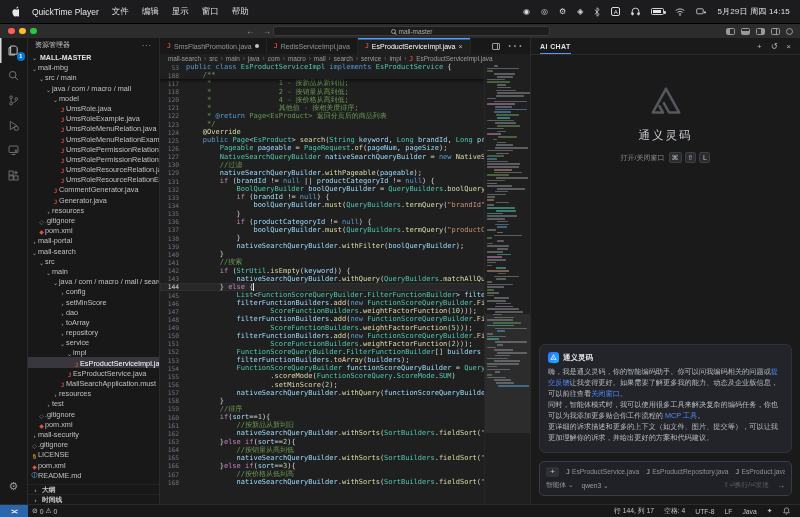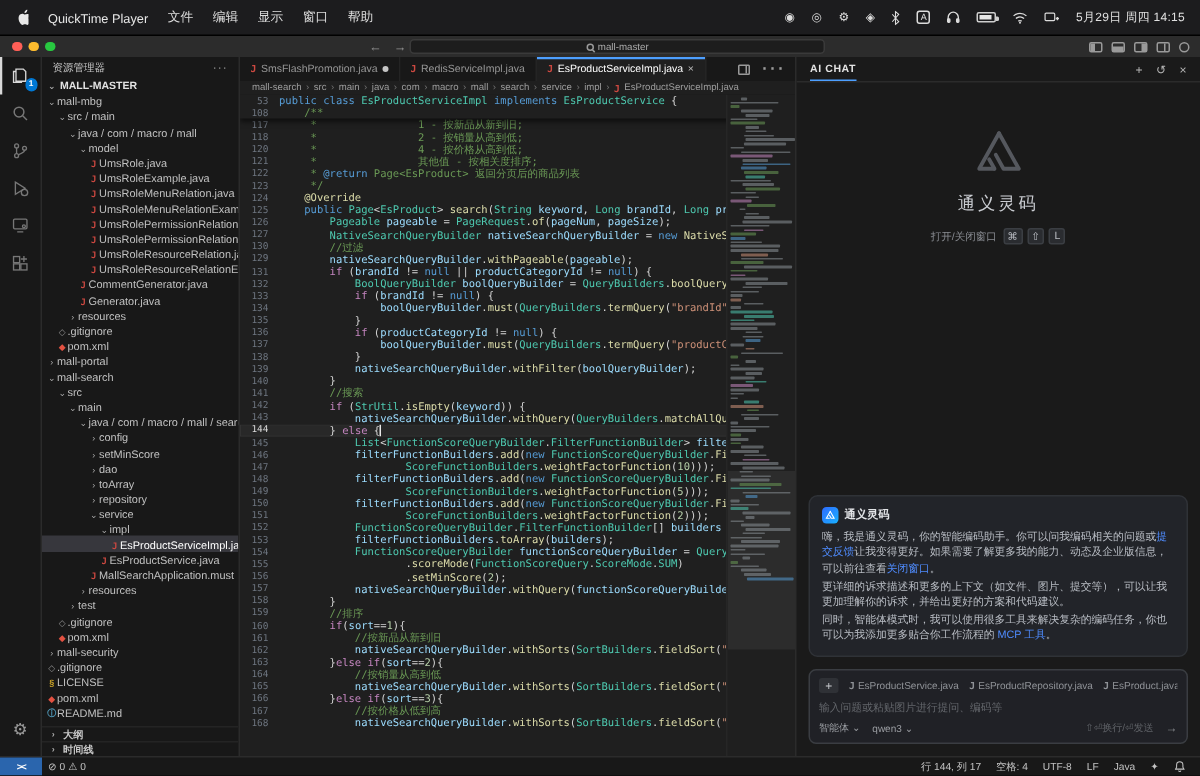--- a/index.html
+++ b/index.html
@@ -832,41 +832,40 @@
           <span class="avatar">
             <svg width="7" height="7" viewBox="0 0 24 22" fill="none" stroke="#fff" stroke-width="2.5" stroke-linecap="round">
                 <path d="M12 2.2 20.8 18H14l-3.4-6.2"></path>
                 <path d="M12 2.2 3.2 18h6.6"></path>
               </svg>
           </span>
           <span class="msg-name">通义灵码</span>
         </div>
         <div id="msg-body">
             <div class="msg-p"><span>嗨，我是通义灵码，你的智能编码助手。你可以问我编码相关的问题或</span><span class="link">提交反馈</span><span>让我变得更好。如果需要了解更多我的能力、动态及企业版信息，可以前往查看</span><span class="link">关闭窗口</span><span>。</span></div>
+            <div class="msg-p"><span>同时，智能体模式时，我可以使用很多工具来解决复杂的编码任务，你也可以为我添加更多贴合你工作流程的 </span><span class="link">MCP 工具</span><span>。</span></div>
             <div class="msg-p"><span>更详细的诉求描述和更多的上下文（如文件、图片、提交等），可以让我更加理解你的诉求，并给出更好的方案和代码建议。</span></div>
-            <div class="msg-p"><span>同时，智能体模式时，我可以使用很多工具来解决复杂的编码任务，你也可以为我添加更多贴合你工作流程的 </span><span class="link">MCP 工具</span><span>。</span></div>
           </div>
       </div>
       <div class="inputcard">
         <div class="chips">
           <span class="addbtn">+</span>
         <span class="chip">
               <span class="jicon">J</span>
               <span>EsProductService.java</span>
             </span>
             <span class="chip">
               <span class="jicon">J</span>
               <span>EsProductRepository.java</span>
             </span>
             <span class="chip">
               <span class="jicon">J</span>
               <span>EsProduct.java</span>
             </span>
           </div>
-        <div class="ph">输入问题或粘贴图片进行提问、编码等</div>
         <div class="input-bottom">
           <span>智能体 ⌄</span>
           <span>qwen3 ⌄</span>
           <span class="send-hint">⇧⏎换行/⏎发送</span>
           <span class="send-arrow">→</span>
         </div>
       </div>
     </div>
   </div>
 

